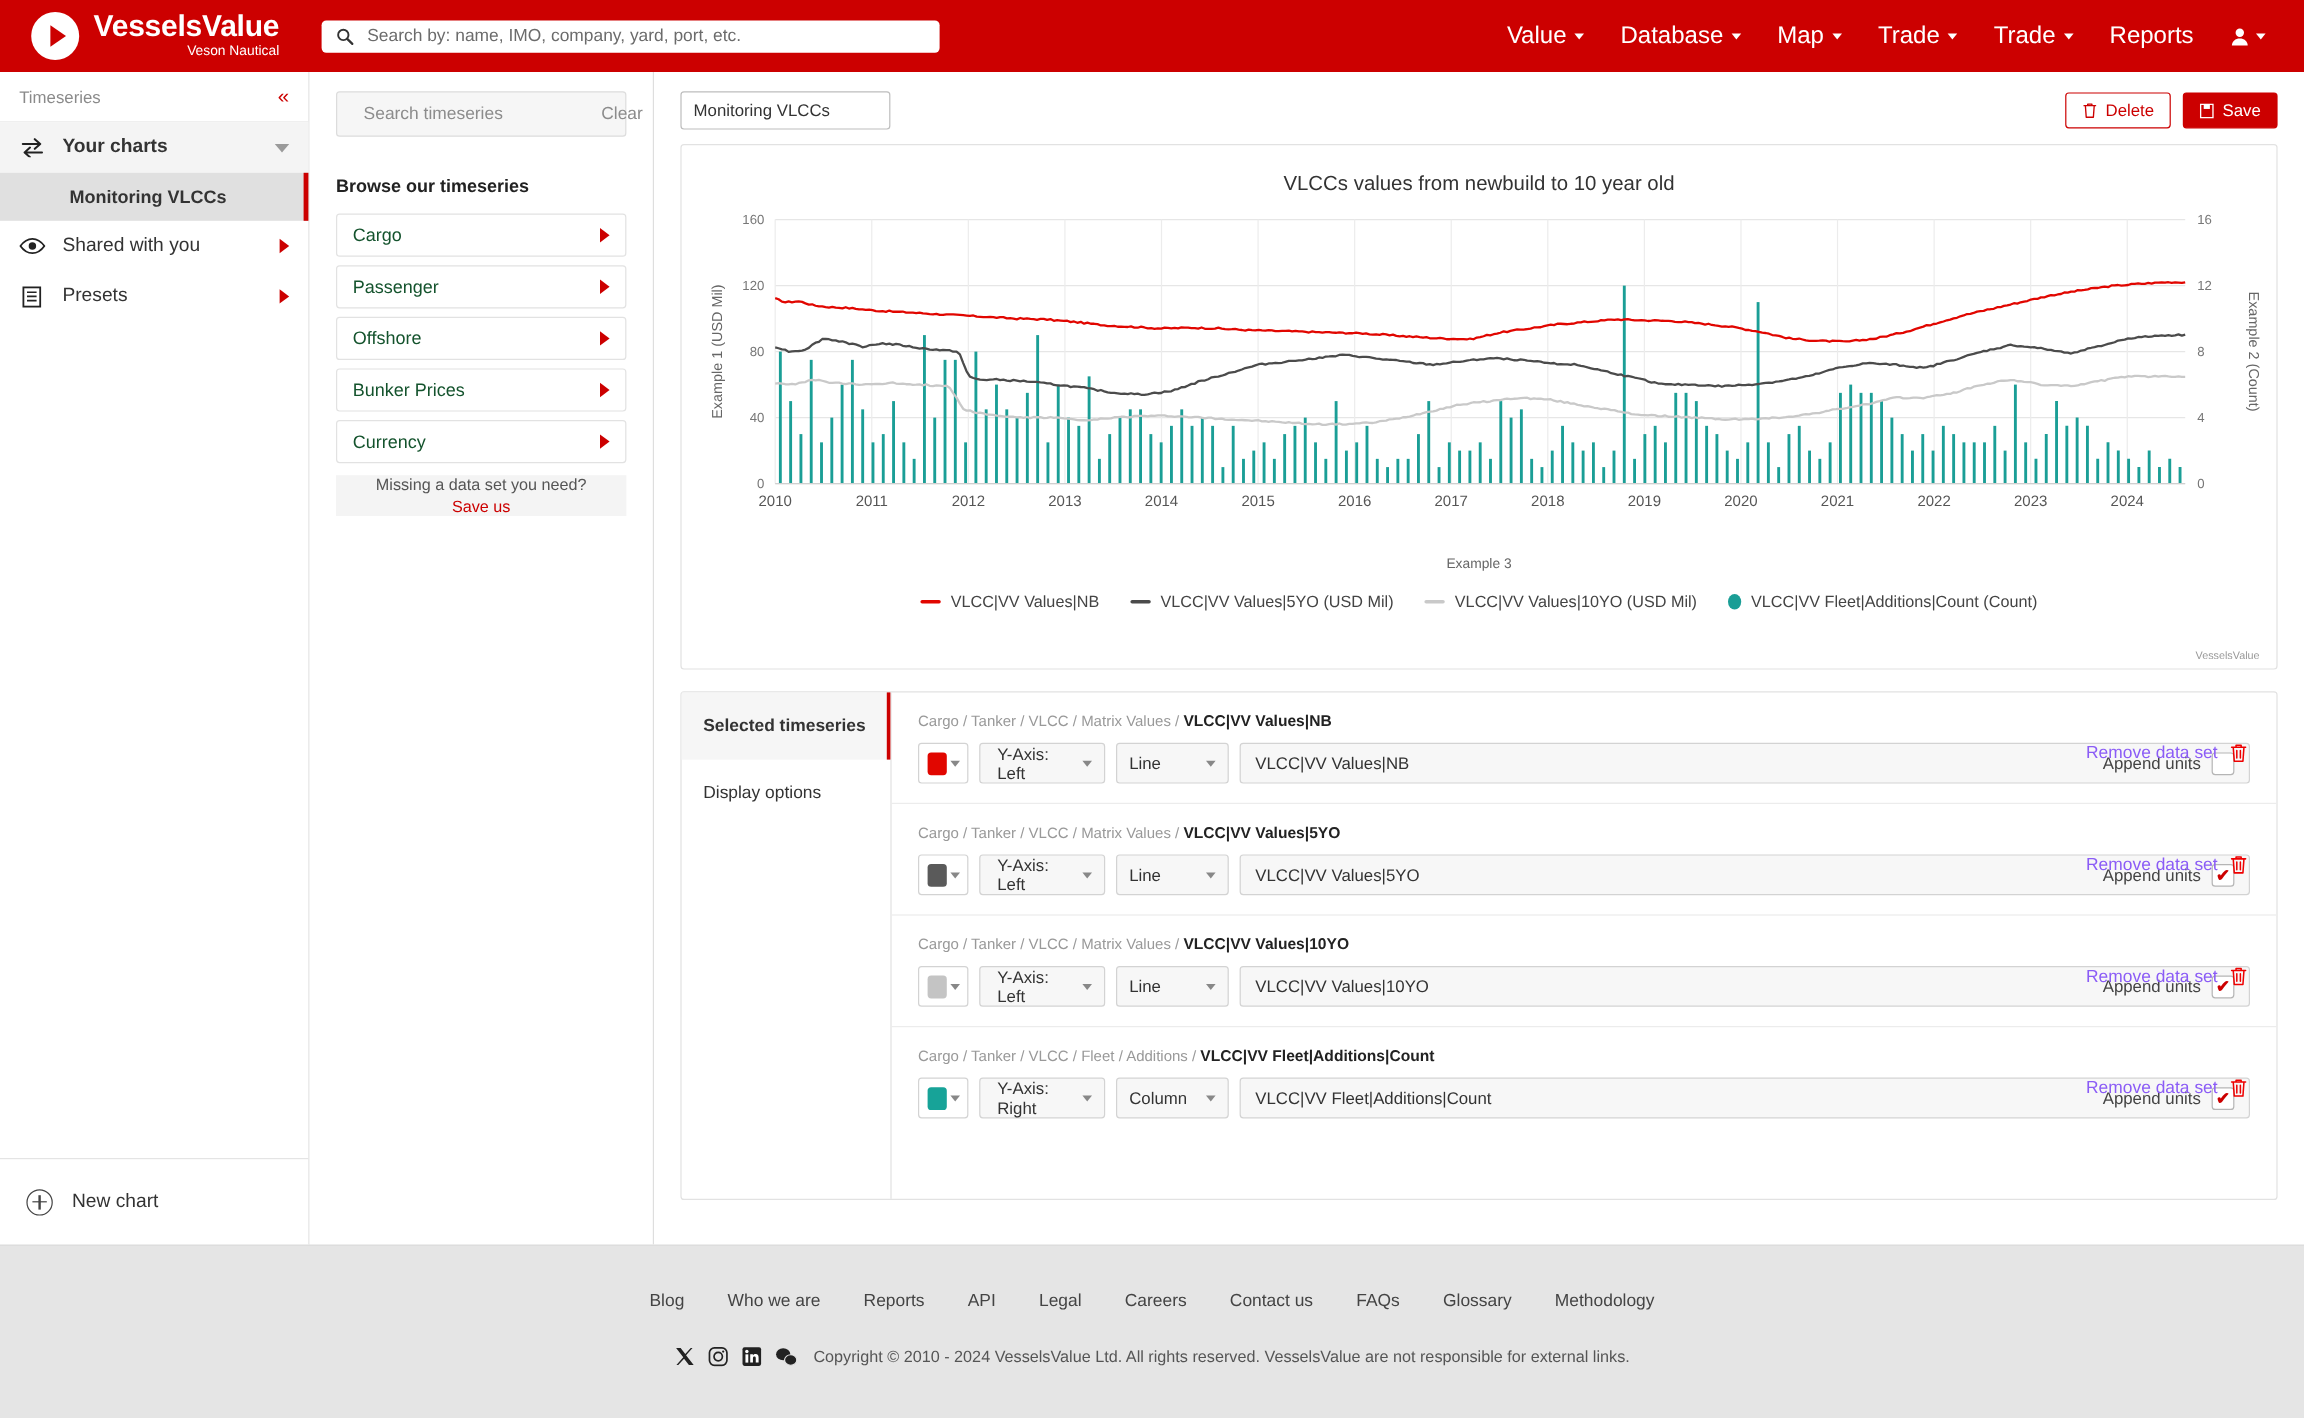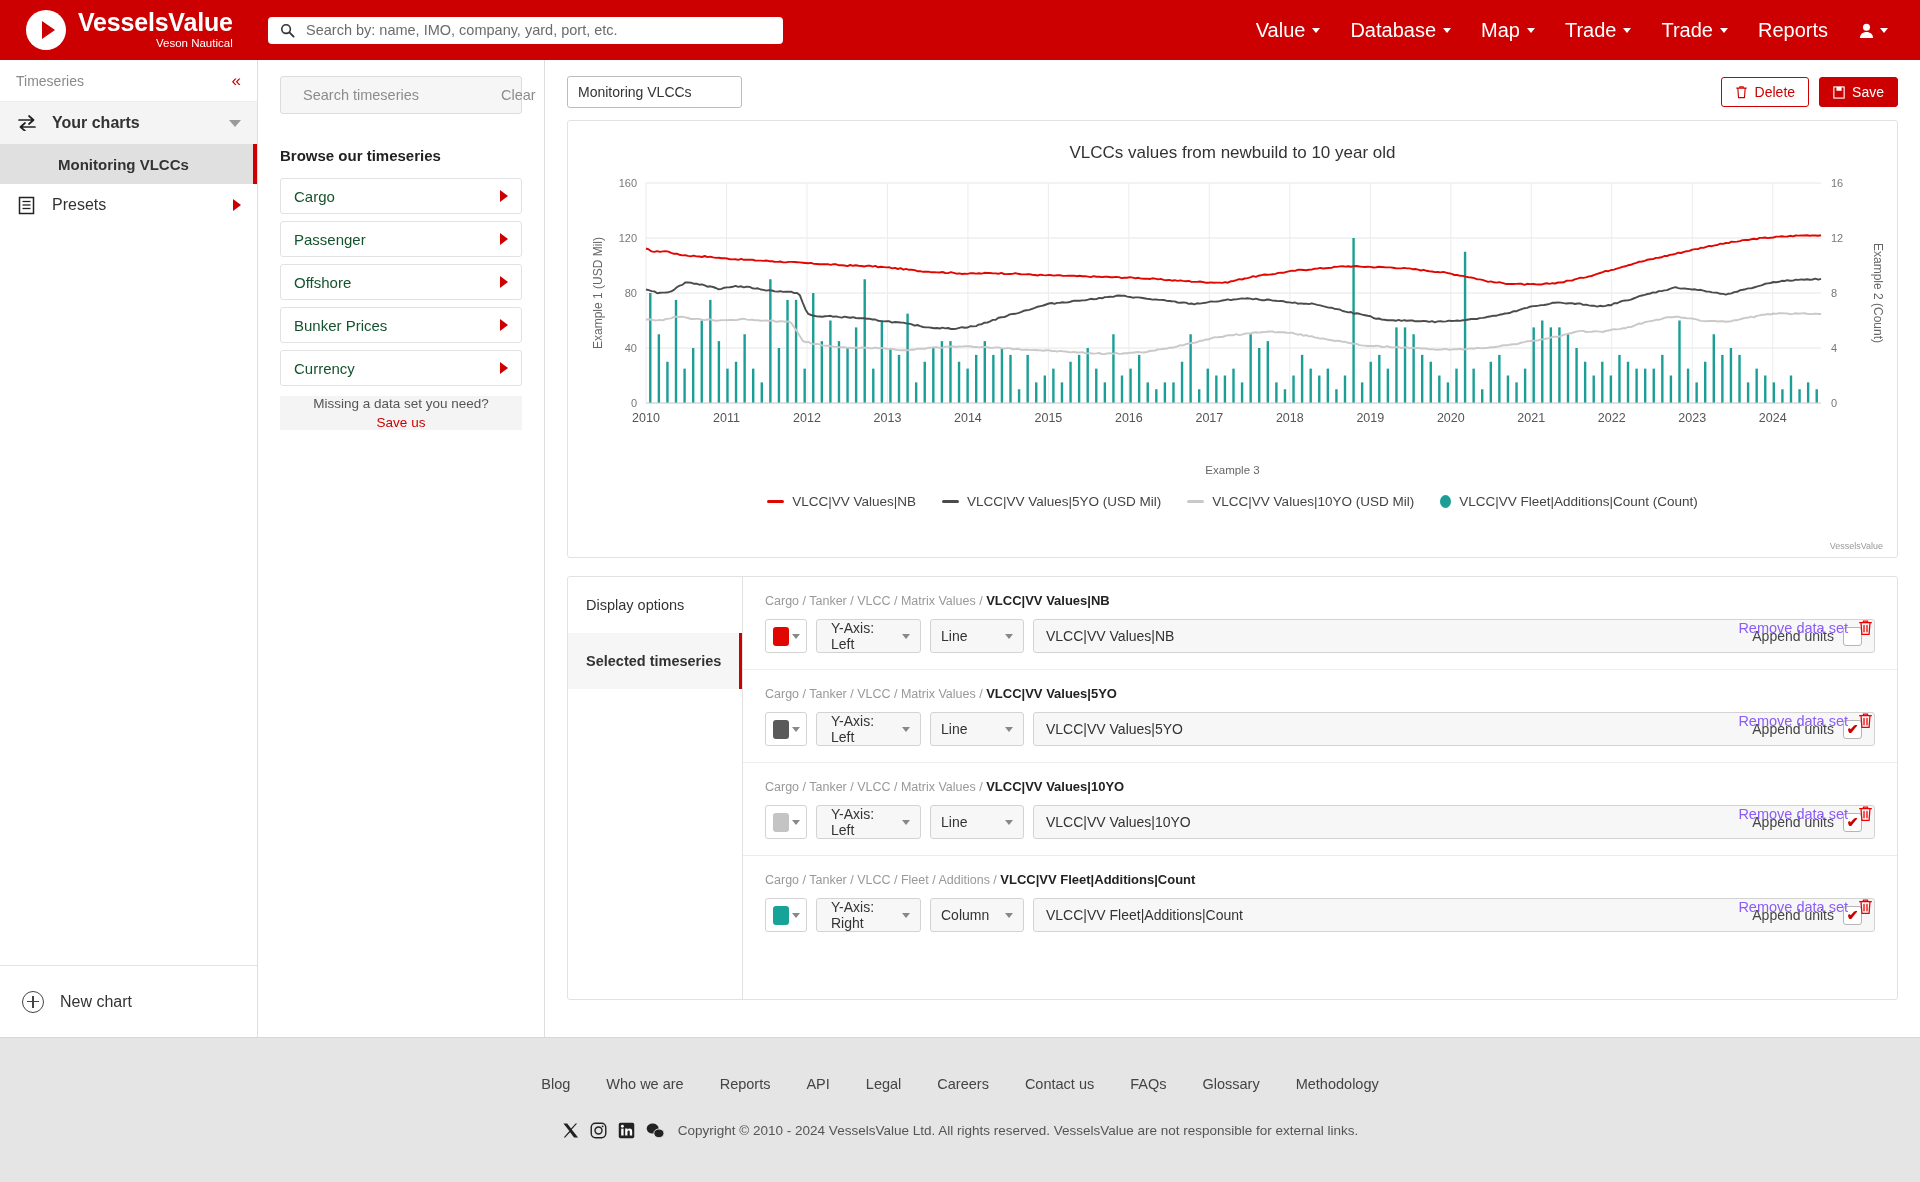--- a/index.html
+++ b/index.html
@@ -285,20 +285,30 @@
         </svg>
       </span>
       <span class="sb-label">Your charts</span>
       <i class="sb-arrow-down"></i>
     </div>
 
     <div class="sb-child">
       <span>Monitoring VLCCs</span>
     </div>
 
+    <div class="sb-item">
+      <span class="sb-ic">
+        <svg width="22" height="14" viewBox="0 0 22 14">
+          <path d="M1 7c3-4.2 6.3-6 10-6s7 1.8 10 6c-3 4.2-6.3 6-10 6S4 11.2 1 7z" fill="none" stroke="#222" stroke-width="1.5"></path>
+          <circle cx="11" cy="7" r="3.1" fill="#222"></circle>
+        </svg>
+      </span>
+      <span class="sb-label">Shared with you</span>
+      <i class="sb-arrow-right"></i>
+    </div>
 
     <div class="sb-item">
       <span class="sb-ic">
         <svg width="18" height="19" viewBox="0 0 18 19">
           <rect x="1.5" y="1.5" width="14" height="16" fill="none" stroke="#222" stroke-width="1.5"></rect>
           <line x1="4.5" y1="5.5" x2="12.5" y2="5.5" stroke="#222" stroke-width="1.3"></line>
           <line x1="4.5" y1="9" x2="12.5" y2="9" stroke="#222" stroke-width="1.3"></line>
           <line x1="4.5" y1="12.5" x2="12.5" y2="12.5" stroke="#222" stroke-width="1.3"></line>
         </svg>
       </span>
@@ -586,25 +596,25 @@
         <div class="legend-item">
           <span class="leg-dot" id="lg3" style="background: rgb(26, 158, 150);"></span>
           <span>VLCC|VV Fleet|Additions|Count (Count)</span>
         </div>
       </div>
       <div class="vv-watermark">VesselsValue</div>
     </div>
 
     <div class="ts-card">
       <div class="ts-tabs">
+        <div class="ts-tab active">
+          <span>Selected timeseries</span>
+        </div>
         <div class="ts-tab">
           <span>Display options</span>
-        </div>
-        <div class="ts-tab active">
-          <span>Selected timeseries</span>
         </div>
       </div>
 
       <div class="ts-rows">
 
         <div class="ts-row">
           <div class="breadcrumb">
             <span>Cargo / Tanker / VLCC / Matrix Values / </span><b>VLCC|VV Values|NB</b>
           </div>
           <div class="row-controls">

